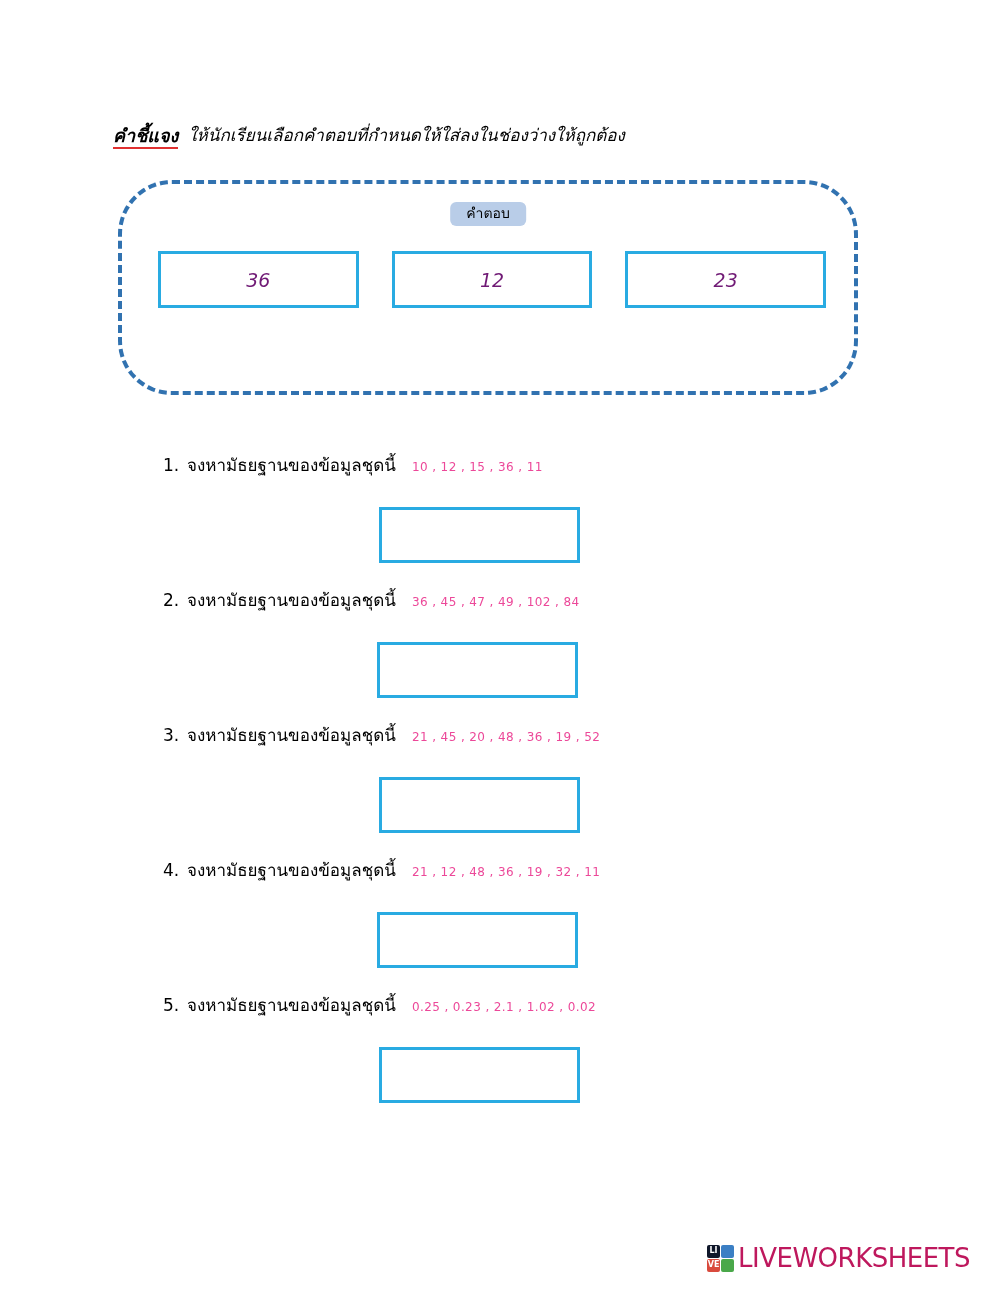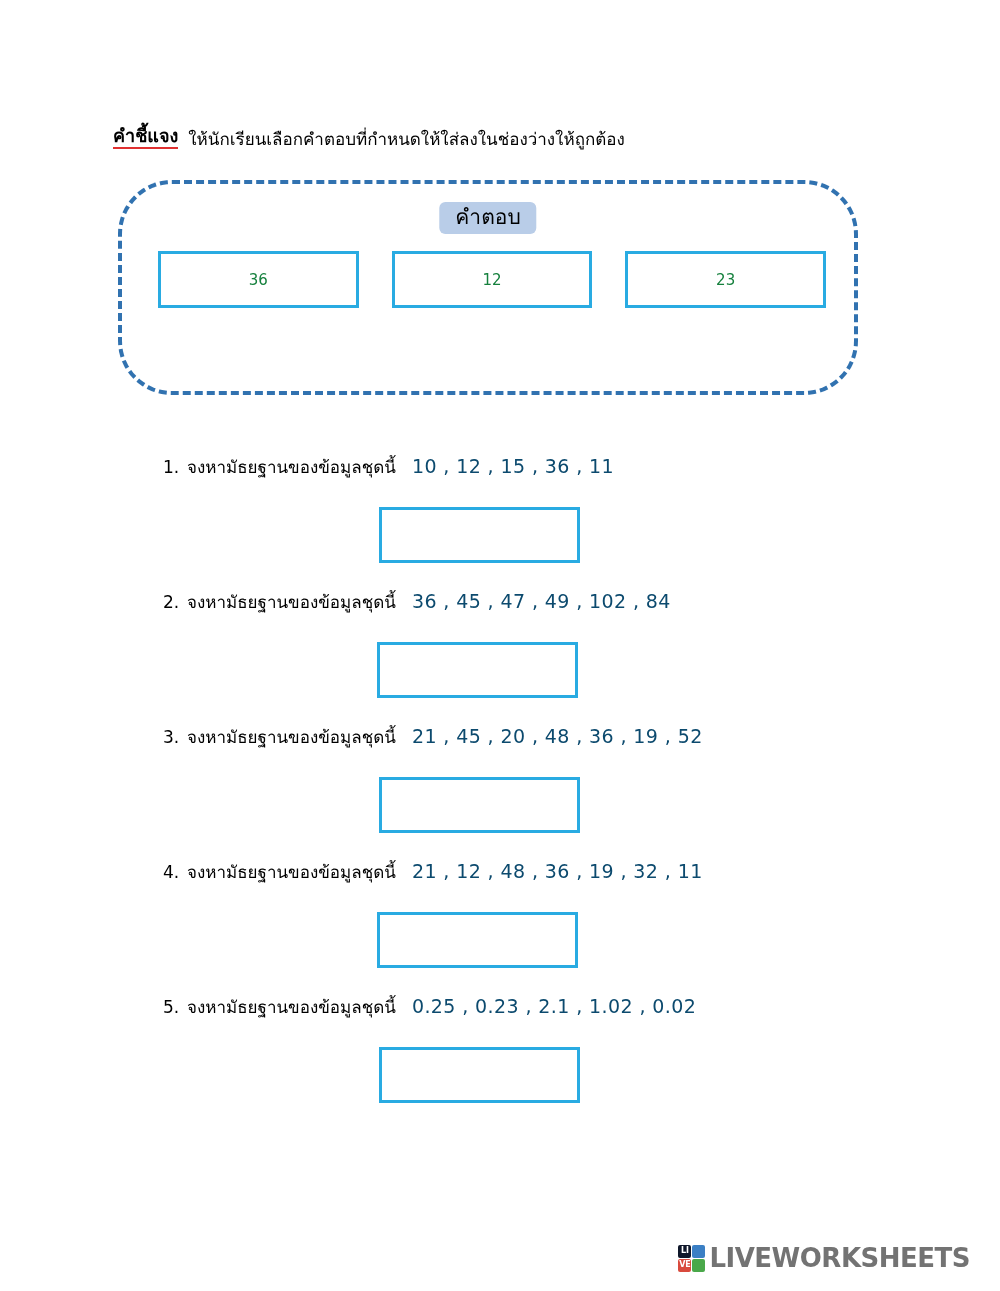--- a/index.html
+++ b/index.html
@@ -22,22 +22,23 @@
     height: 1291px;
     background: #ffffff;
   }
 
   
   .instruction-row {
     position: absolute;
     left: 113px;
     top: 126px;
     display: flex;
-    align-items: flex-end;
+    align-items: flex-start;
     white-space: nowrap;
+    font-style: italic;
   }
   .instruction-label {
     font-weight: bold;
     font-size: 18px;
     color: #000000;
     border-bottom: 2px solid #e03030;
     padding-bottom: 1px;
     line-height: 1.1;
   }
   .instruction-text {
@@ -59,21 +60,21 @@
     box-sizing: border-box;
     background: #ffffff;
   }
   .bank-title {
     position: absolute;
     left: 50%;
     transform: translateX(-50%);
     top: 18px;
     background: #b9cde8;
     color: #000000;
-    font-size: 21px;
+    font-size: 14px;
     padding: 3px 16px 5px 16px;
     border-radius: 6px;
     line-height: 1.15;
   }
   .bank-grid {
     position: absolute;
     left: 36px;
     top: 67px;
     width: 668px;
     display: grid;
@@ -81,23 +82,24 @@
     grid-auto-rows: 57px;
     column-gap: 33px;
     row-gap: 19px;
   }
   .choice-box {
     border: 3px solid #29abe2;
     background: #ffffff;
     display: flex;
     align-items: center;
     justify-content: center;
-    font-size: 15px;
-    color: #15803d;
+    font-size: 19px;
+    color: #701a75;
     box-sizing: border-box;
+    font-style: italic;
   }
 
   
   .questions {
     position: absolute;
     left: 0;
     top: 455px;
     width: 1000px;
   }
   .question-block {
@@ -117,22 +119,22 @@
     color: #000000;
     min-width: 24px;
     line-height: 1.2;
   }
   .q-text {
     font-size: 17px;
     color: #000000;
     line-height: 1.2;
   }
   .q-data {
-    font-size: 19px;
-    color: #0c4a6e;
+    font-size: 12px;
+    color: #ec4899;
     margin-left: 16px;
     line-height: 1.2;
     letter-spacing: 0.4px;
   }
   .answer-input {
     position: absolute;
     left: 379px;
     top: 52px;
     width: 201px;
     height: 56px;
@@ -171,22 +173,22 @@
     color: #ffffff;
     border-radius: 2px;
     line-height: 1;
   }
   .lw-tile.t1 { background: #0f172a; }
   .lw-tile.t2 { background: #d94a3d; }
   .lw-tile.t3 { background: #3b7fc4; }
   .lw-tile.t4 { background: #4aa84a; }
   .lw-wordmark {
     font-size: 26px;
-    font-weight: bold;
-    color: #737373;
+    font-weight: normal;
+    color: #be185d;
     letter-spacing: -0.5px;
     line-height: 1;
     text-align: right;
   }
 </style>
 </head>
 <body>
 
 <div class="page">
 

